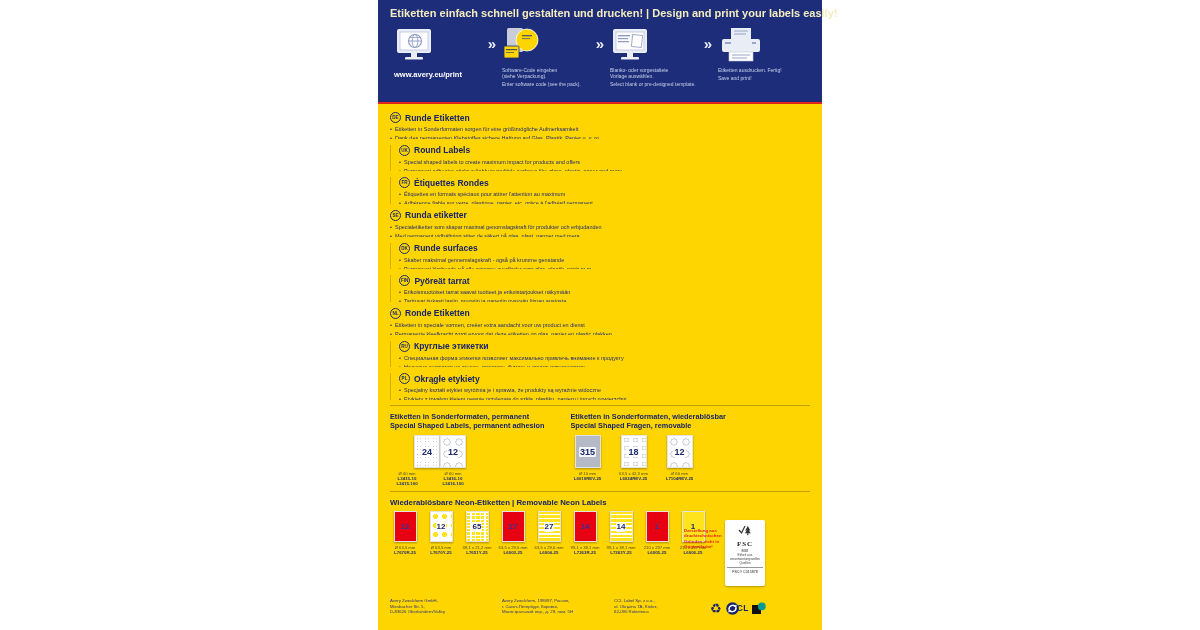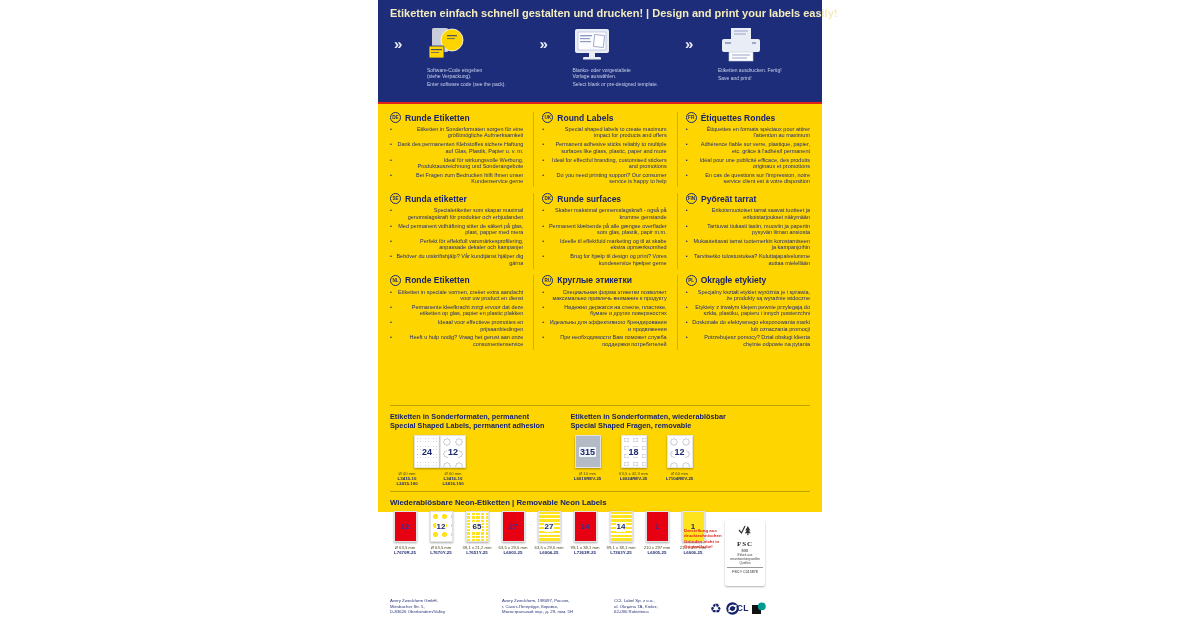--- a/index.html
+++ b/index.html
@@ -1,34 +1,34 @@
 <!DOCTYPE html>
 <html><head>
 <meta charset="utf-8">
 <style>
   html,body{margin:0;padding:0;}
   body{width:1200px;height:630px;background:#ffffff;overflow:hidden;font-family:"Liberation Sans",sans-serif;}
-  .artwork{position:relative;width:444px;height:512px;margin-left:378px;background:#ffd500;}
+  .artwork{position:relative;width:444px;height:630px;margin-left:378px;background:#ffd500;}
 
   
   .hdr{height:102px;background:#1d2d7a;box-sizing:border-box;padding:7px 12px 0;}
   .hdr-title{font-size:11px;font-weight:bold;color:#f3ecbe;text-align:center;white-space:nowrap;}
   .steps{display:flex;align-items:flex-start;justify-content:space-between;margin-top:6px;padding:0 4px;}
   .step{width:88px;}
   .step-icon{height:40px;display:flex;align-items:flex-end;}
   .sep{color:#e9edf6;font-weight:bold;font-size:15px;line-height:38px;}
   .caption{margin-top:2px;font-size:5px;line-height:6px;color:#c7d0ea;}
   .caption .ln-en{margin-top:2px;display:block;}
   .site-url{font-size:7.5px;font-weight:bold;color:#ffffff;margin-top:5px;}
   .redline{height:2px;background:#e2231a;}
 
   
   .body{position:relative;height:526px;box-sizing:border-box;padding:8px 12px 0;overflow:hidden;}
 
-  .lang-grid{display:grid;grid-template-columns:1fr 1fr 1fr;column-gap:10px;row-gap:6px;height:288px;overflow:hidden;align-content:start;text-align:right;}
+  .lang-grid{display:grid;grid-template-columns:1fr;column-gap:10px;row-gap:6px;height:288px;overflow:hidden;align-content:start;}
   .lang{overflow:hidden;}
   .lang:nth-child(3n+2),.lang:nth-child(3n){border-left:1px solid rgba(120,110,10,.35);padding-left:8px;}
   .lang-head{display:flex;align-items:center;gap:4px;}
   .badge{min-width:11px;height:11px;box-sizing:border-box;padding:0 1px;border:1px solid #1c2a6e;border-radius:7px;color:#1c2a6e;font-size:4.6px;font-weight:bold;display:inline-flex;align-items:center;justify-content:center;flex:0 0 auto;}
   .lang-title{font-size:8.5px;color:#17246b;font-weight:bold;margin:0;}
   .bullets{list-style:none;margin:3px 0 0;padding:0;}
   .bullets li{font-size:5.5px;line-height:6.4px;color:#222e75;padding-left:5px;position:relative;margin-bottom:2.5px;}
   .bullets li::before{content:"\2022";position:absolute;left:0;top:0;}
 
   .divider{border:0;border-top:1px solid rgba(110,100,10,.45);margin:5px 0 6px;}
@@ -80,20 +80,35 @@
 </style>
 </head>
 <body>
 
 <div class="artwork">
 
   <header class="hdr">
     <div class="hdr-title">Etiketten einfach schnell gestalten und drucken! | Design and print your labels easily!</div>
     <div class="steps">
 
+      <div class="step">
+        <div class="step-icon">
+          <svg width="40" height="38" viewBox="0 0 40 38">
+            <rect x="3" y="2" width="34" height="24" rx="2" fill="#e9edf6"></rect>
+            <rect x="6" y="5" width="28" height="18" fill="#fdfdff" stroke="#aab4d4" stroke-width="0.6"></rect>
+            <circle cx="21" cy="14" r="6.5" fill="none" stroke="#8d9bc4" stroke-width="1.1"></circle>
+            <ellipse cx="21" cy="14" rx="2.8" ry="6.5" fill="none" stroke="#8d9bc4" stroke-width="0.9"></ellipse>
+            <line x1="14.5" y1="14" x2="27.5" y2="14" stroke="#8d9bc4" stroke-width="0.9"></line>
+            <line x1="15.7" y1="10.5" x2="26.3" y2="10.5" stroke="#8d9bc4" stroke-width="0.8"></line>
+            <rect x="17" y="26" width="6" height="4" fill="#e9edf6"></rect>
+            <rect x="11" y="30" width="18" height="2.6" rx="1.2" fill="#e9edf6"></rect>
+          </svg>
+        </div>
+        <div class="site-url">www.avery.eu/print</div>
+      </div>
 
       <div class="sep">»</div>
 
       <div class="step">
         <div class="step-icon">
           <svg width="40" height="38" viewBox="0 0 40 38">
             <rect x="5" y="1" width="16" height="24" rx="1.5" fill="#c9cdd9"></rect>
             <circle cx="25" cy="13" r="11" fill="#ffd500" stroke="#fff" stroke-width="0.8"></circle>
             <rect x="20" y="8" width="10" height="1.3" fill="#1d2d7a" opacity="0.75"></rect>
             <rect x="20" y="11" width="8" height="1.1" fill="#1d2d7a" opacity="0.55"></rect>

